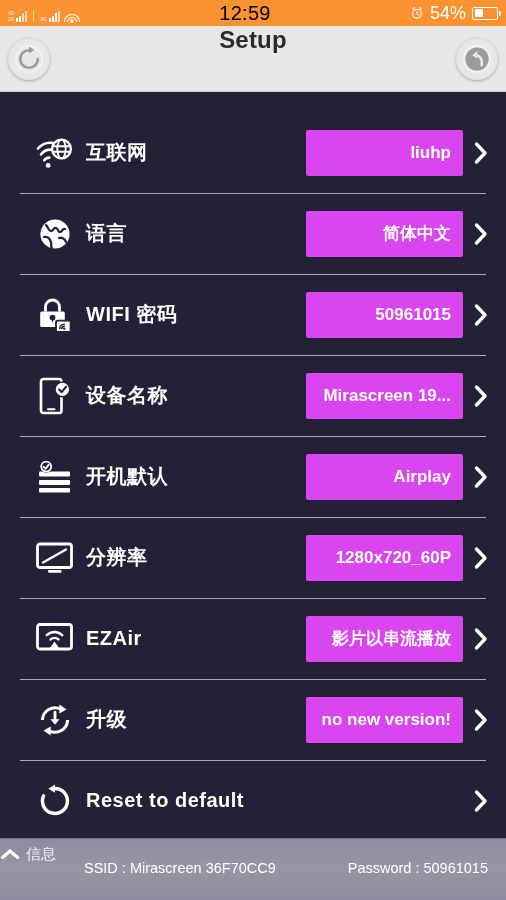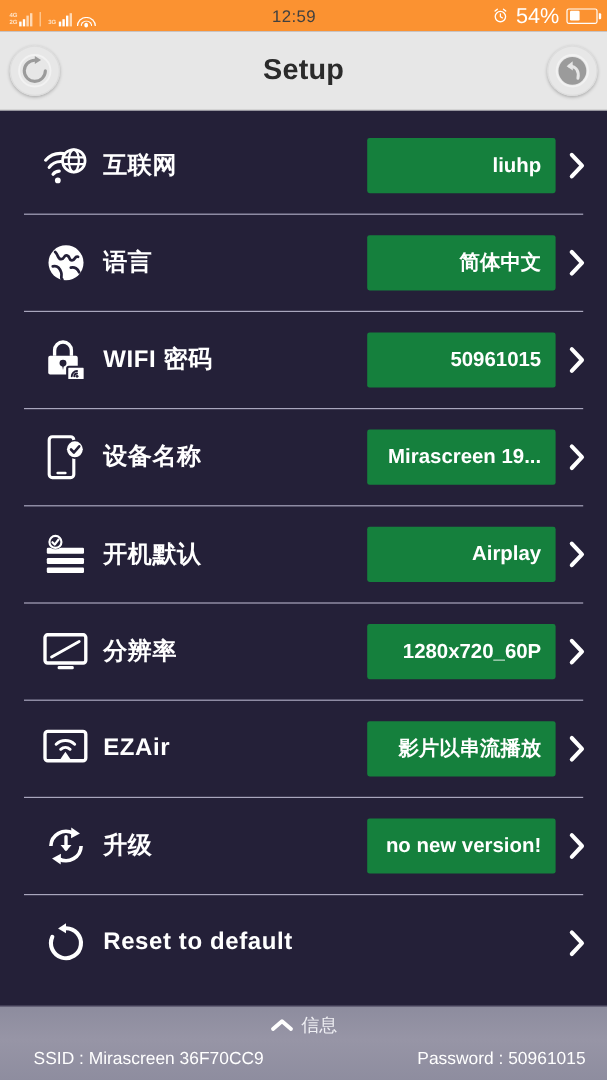--- a/index.html
+++ b/index.html
@@ -33,21 +33,21 @@
     position: relative;
   }
   .sb-left { display: flex; align-items: flex-end; gap: 4px; height: 18px; }
   .sb-right {
     position: absolute; right: 8px; top: 0; height: 26px;
     display: flex; align-items: center; gap: 6px;
   }
   .sb-clock {
     position: absolute; left: 0; right: 16px; top: 0; height: 26px;
     display: flex; align-items: center; justify-content: center;
-    font-size: 14px; letter-spacing: .3px; color: #404040;
+    font-size: 20px; letter-spacing: .3px; color: #000000;
   }
   .sim-group { display: flex; align-items: flex-end; gap: 2px; }
   .sim-label {
     display: flex; flex-direction: column; justify-content: flex-end;
     font-size: 5px; line-height: 5.5px; font-weight: bold;
     color: #ffe2c4; letter-spacing: -.2px;
   }
   .bars { display: flex; align-items: flex-end; gap: 1px; height: 13px; }
   .bars i { display: block; width: 2px; background: #ffd9b4; }
   .bars i.on { background: #ffffff; }
@@ -78,21 +78,21 @@
   .battery::after {
     content: ""; position: absolute; right: -4px; top: 3.5px;
     width: 2.5px; height: 5px; background: #fff; border-radius: 0 1px 1px 0;
   }
   .battery .fill { height: 100%; background: #fff; border-radius: 1px; }
 
   
   .header {
     flex: 0 0 66px; height: 66px;
     background: #e7e7e7;
-    display: flex; align-items: center; justify-content: center;
+    display: flex; justify-content: center;
     position: relative;
     border-bottom: 1px solid #cfcfcf;
   }
   .header-title {
     font-size: 24px; font-weight: bold; color: #2b2b2b; letter-spacing: .2px;
   }
   .round-btn {
     position: absolute; top: 50%; transform: translateY(-50%);
     width: 42px; height: 42px; border-radius: 50%;
     background: #e7e7e7;
@@ -101,21 +101,21 @@
   }
   .round-btn.left { left: 8px; }
   .round-btn.right { right: 8px; }
   .round-btn svg { display: block; }
 
   
   .list {
     flex: 1 1 auto;
     overflow: hidden;
     background: #242038;
-    padding-top: 5px;
+    padding-top: 20px;
   }
   .row {
     height: 81px;
     display: flex;
     align-items: center;
     position: relative;
     padding-left: 34px;
     padding-right: 14px;
   }
   .row + .row::before {
@@ -129,42 +129,42 @@
     margin-right: 10px;
   }
   .row-icon svg { display: block; }
   .row-label {
     font-size: 20px; font-weight: bold; color: #ffffff;
     letter-spacing: .5px; white-space: nowrap;
     flex: 0 0 auto;
   }
   .row-spacer { flex: 1 1 auto; }
   .row-value {
-    background: #15803d;
+    background: #d946ef;
     height: 46px;
     min-width: 157px;
     max-width: 157px;
     border-radius: 2px;
     display: flex; align-items: center; justify-content: flex-end;
     padding: 0 12px;
     font-size: 17px; font-weight: bold; color: #ffffff;
     white-space: nowrap; overflow: hidden;
     margin-right: 7px;
   }
   .row-value.empty { background: transparent; }
   .chevron {
     width: 22px; flex: 0 0 22px;
     display: flex; align-items: center; justify-content: center;
   }
 
   
   .bottom {
     flex: 0 0 62px; height: 62px;
     background: linear-gradient(180deg, #8d8c9e 0%, #9795a6 45%, #8e8d9f 100%);
-    display: flex; flex-direction: column;
+    display: flex; flex-direction: row;
     border-top: 1px solid #6f6d82;
   }
   .bottom-info {
     height: 30px;
     display: flex; align-items: center; justify-content: center;
     gap: 6px;
     color: #f0f0f4; font-size: 15px;
   }
   .bottom-info .caret { display: block; }
   .bottom-creds {

